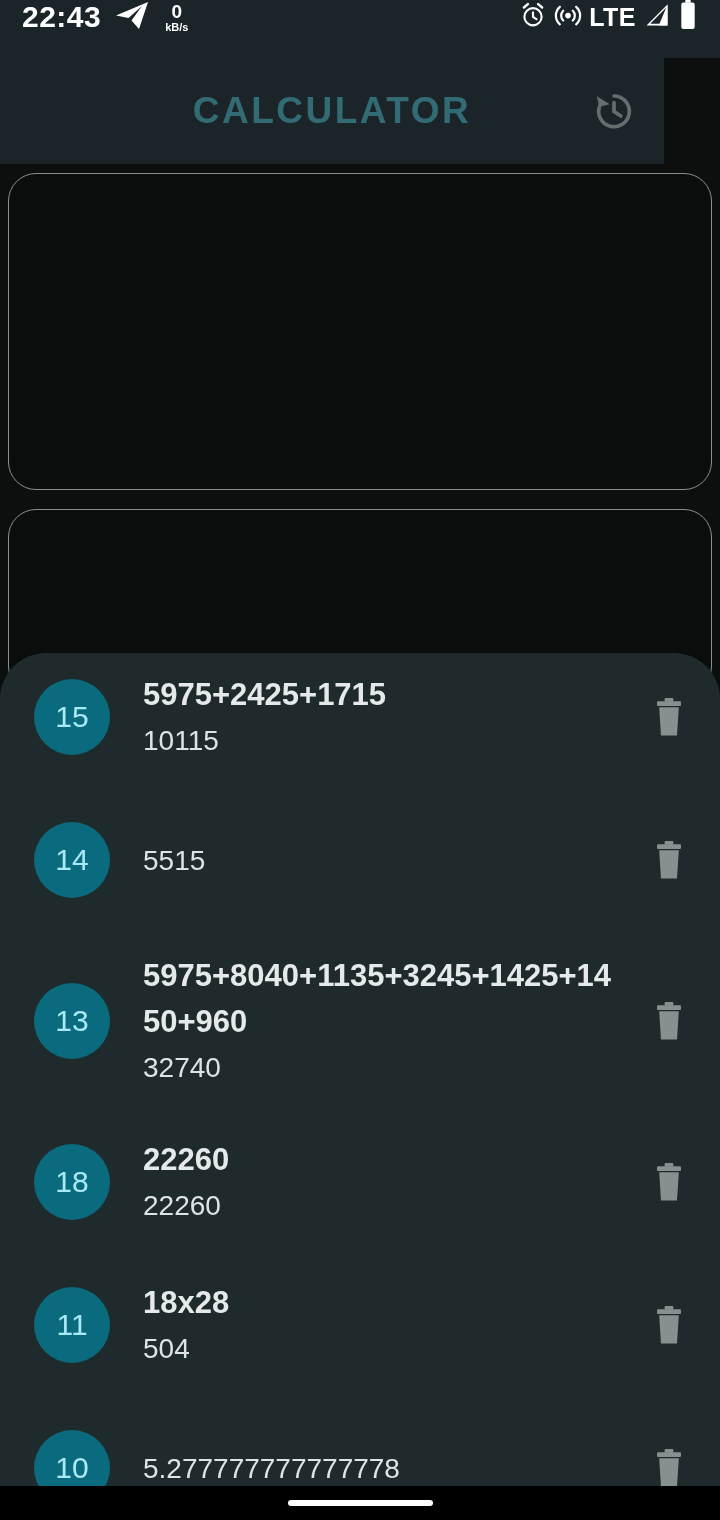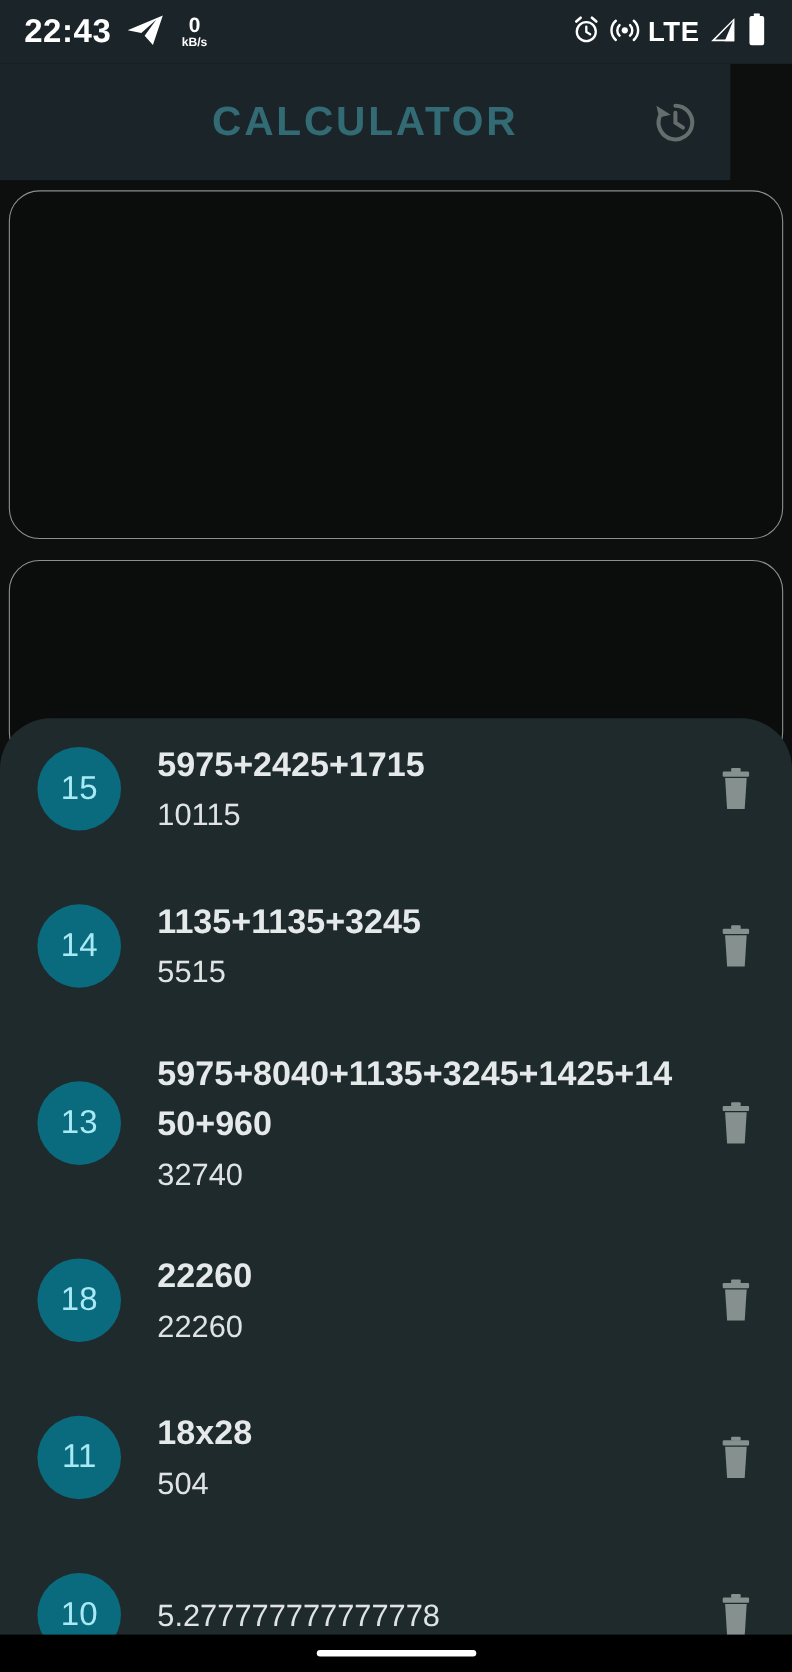--- a/index.html
+++ b/index.html
@@ -14,21 +14,21 @@
     width: 720px; height: 1520px;
     background: #0d0f0f;
     overflow: hidden;
   }
 
   
   .statusbar {
     position: absolute; top: 0; left: 0;
     width: 720px; height: 58px;
     background: #1b2529;
-    display: flex; align-items: center;
+    display: flex; align-items: flex-start;
     padding: 0 22px;
     color: #ffffff;
   }
   .sb-left { display: flex; align-items: center; gap: 14px; }
   .sb-clock { font-size: 30px; font-weight: 700; letter-spacing: .5px; line-height: 1; }
   .sb-telegram { display: block; }
   .sb-netspeed { display: flex; flex-direction: column; align-items: center; line-height: 1; margin-left: 2px;}
   .sb-netspeed .num { font-size: 19px; font-weight: 700; }
   .sb-netspeed .unit { font-size: 11px; font-weight: 700; margin-top: 1px; }
   .sb-right { margin-left: auto; display: flex; align-items: center; gap: 7px; }
@@ -229,21 +229,20 @@
               <rect x="2.4" y="2.4" width="13.2" height="2.6" rx="0.6" fill="#86908f"></rect>
               <rect x="6.6" y="0.6" width="4.8" height="2.0" rx="0.6" fill="#86908f"></rect>
               <path d="M3.6 5.6 H14.4 L13.4 21.2 H4.6 Z" fill="#86908f"></path>
             </svg>
           </div>
         </div>
 
         <div class="history-item">
           <div class="badge">14</div>
           <div class="item-texts">
-            <div class="item-expression">1135+1135+3245</div>
             <div class="item-result">5515</div>
           </div>
           <div class="delete-btn">
             <svg width="34" height="40" viewBox="0 0 18 22">
               <rect x="2.4" y="2.4" width="13.2" height="2.6" rx="0.6" fill="#86908f"></rect>
               <rect x="6.6" y="0.6" width="4.8" height="2.0" rx="0.6" fill="#86908f"></rect>
               <path d="M3.6 5.6 H14.4 L13.4 21.2 H4.6 Z" fill="#86908f"></path>
             </svg>
           </div>
         </div>

